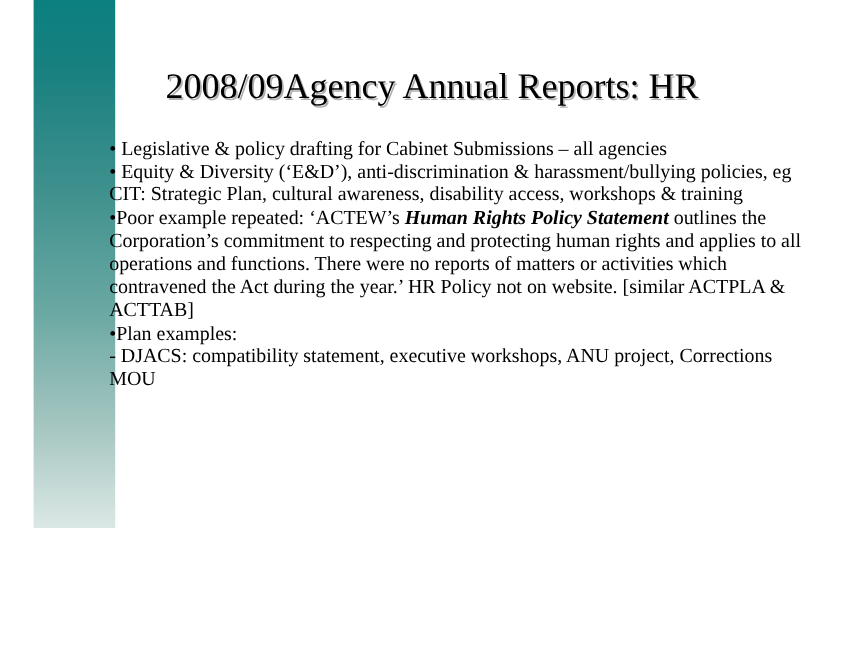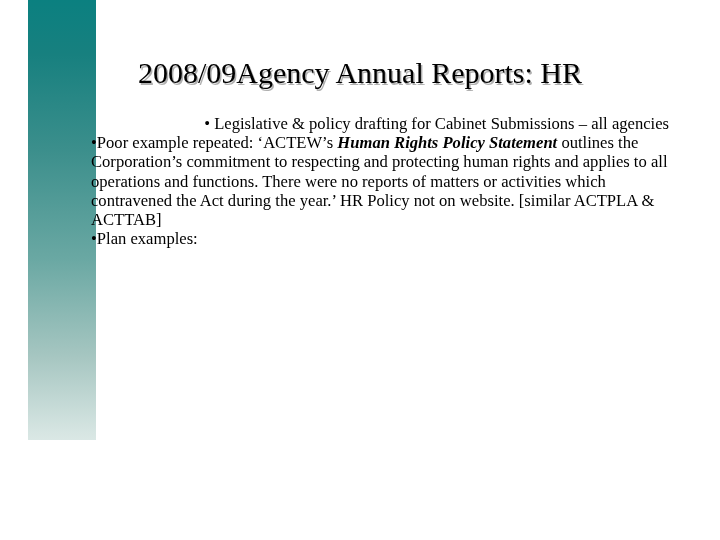--- a/index.html
+++ b/index.html
@@ -73,21 +73,20 @@
     line-height: 19.2px;
     color: #000000;
   }
   #body-text p {
     margin: 0;
     padding: 0;
     text-indent: 0;
   }
   .blk-bullet-sp {           
     padding-left: 0;
-    text-align: right;
   }
   .blk-bullet-nosp {         
     padding-left: 0;
   }
   .blk-dash {                
     padding-left: 0;
   }
   .blk-dash-hang {           
     padding-left: 26px;
     text-indent: -21px;
@@ -115,23 +114,25 @@
     <path d="M57 40 C58 31 50 24 41 26" stroke="#eef8f5" stroke-width="1.1" fill="none"></path>
     <path d="M48 42 C50 37 46 32 40 33" stroke="#eef8f5" stroke-width="1" fill="none"></path>
   </svg>
 
   <div id="title">2008/09Agency Annual Reports: HR</div>
 
   <div id="body-text">
 
     <p class="blk-bullet-sp">• Legislative &amp; policy drafting for Cabinet Submissions – all agencies</p>
 
+    <p class="blk-bullet-sp">• Equity &amp; Diversity (‘E&amp;D’), anti-discrimination &amp; harassment/bullying policies, eg CIT: Strategic Plan, cultural awareness, disability access, workshops &amp; training</p>
 
     <p class="blk-bullet-nosp"><span>•Poor example repeated: ‘ACTEW’s </span><span class="ital">Human Rights Policy Statement</span><span> outlines the Corporation’s commitment to respecting and protecting human rights and applies to all operations and functions. There were no reports of matters or activities which contravened the Act during the year.’ HR Policy not on website. [similar  ACTPLA &amp; ACTTAB]</span></p>
 
     <p class="blk-bullet-nosp"> •Plan examples:</p>
 
 
 
+    <p class="blk-dash-hang">- DJACS: compatibility statement, executive workshops, ANU project, Corrections MOU</p>
 
 
   </div>
 </div>
 
 </body></html>

